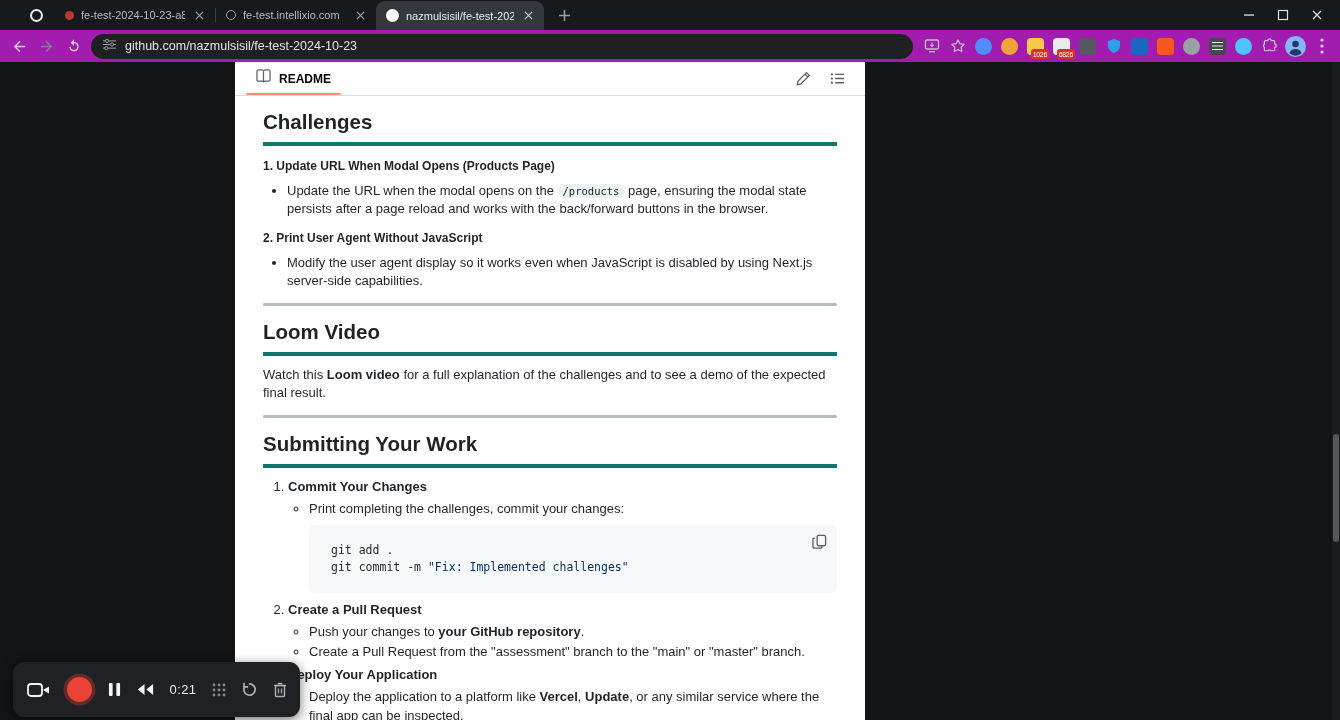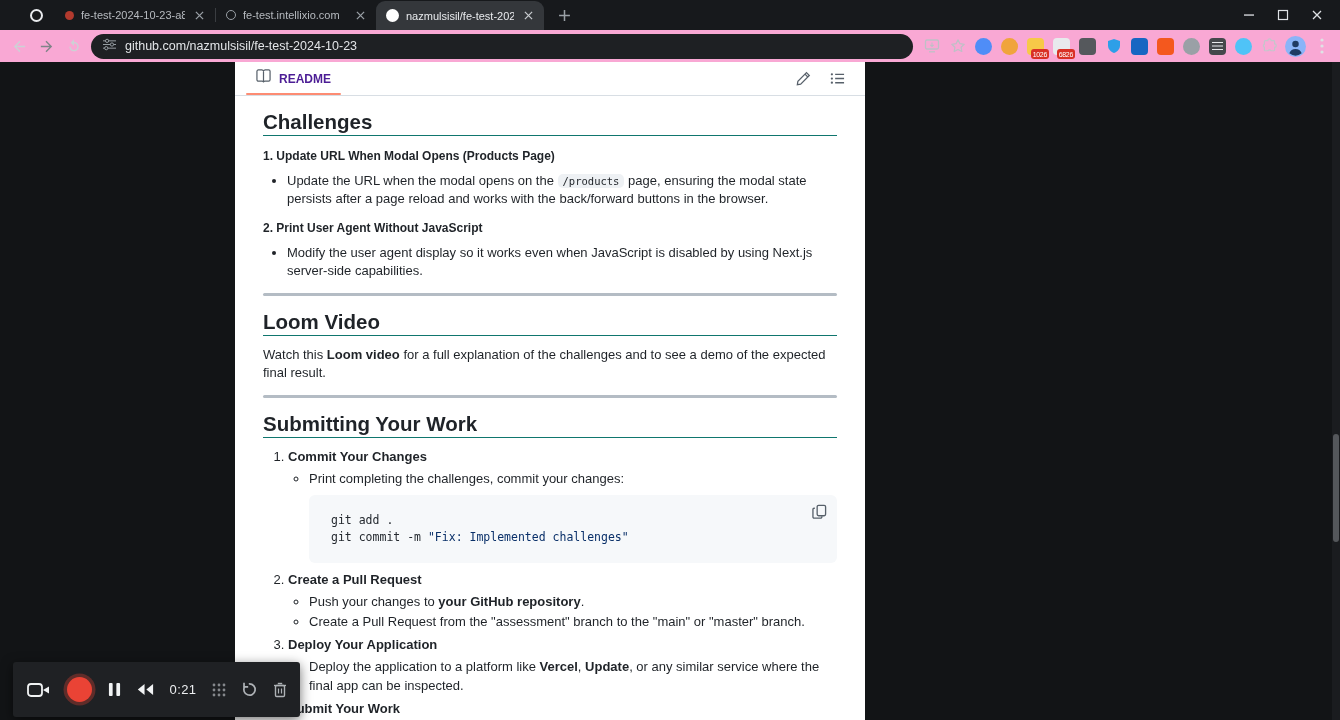--- a/index.html
+++ b/index.html
@@ -18,67 +18,67 @@
   .fav-gh { width:13px; height:13px; background:#fff; }
   .tab-title { flex:1; font-size:11px; color:#b6babf; white-space:nowrap; overflow:hidden; }
   .tab.active .tab-title { color:#e8eaed; }
   .tab-close { width:15px; height:15px; border-radius:50%; display:flex; align-items:center; justify-content:center; cursor:pointer; flex:0 0 auto; }
   .tab-sep { width:1px; height:14px; background:#3a3d41; flex:0 0 auto; }
   .newtab { width:24px; height:24px; margin-left:8px; display:flex; align-items:center; justify-content:center; cursor:pointer; border-radius:50%; }
   .win-controls { position:absolute; right:6px; top:0; height:30px; display:flex; align-items:center; }
   .win-btn { width:34px; height:30px; display:flex; align-items:center; justify-content:center; cursor:pointer; }
 
   
-  .toolbar { height:32px; background:#f9a8d4; display:flex; align-items:center; padding:0 6px; flex:0 0 auto; }
+  .toolbar { height:32px; background:#a21caf; display:flex; align-items:center; padding:0 6px; flex:0 0 auto; }
   .nav-btn { width:27px; height:27px; display:flex; align-items:center; justify-content:center; border-radius:50%; cursor:pointer; flex:0 0 auto; }
   .urlbar { width:822px; height:25px; background:#1e2023; border-radius:13px; display:flex; align-items:center; gap:9px; padding:0 12px; margin:0 4px 0 4px; cursor:text; flex:0 0 auto; }
   .url-text { font-size:12.5px; color:#e3e5e8; white-space:nowrap; }
   .tb-right { display:flex; align-items:center; margin-left:2px; gap:1px; }
   .tb-icon { width:25px; height:26px; display:flex; align-items:center; justify-content:center; position:relative; cursor:pointer; flex:0 0 auto; }
   .ext-shape { width:17px; height:17px; border-radius:4px; }
   .ext-round { border-radius:50%; }
   .badge { position:absolute; bottom:0; right:-1px; background:#d93025; color:#fff; font-size:7px; line-height:1; padding:1.5px 2px; border-radius:3px; letter-spacing:-0.3px; }
   .bookline { position:relative; }
   .bookline::after { content:""; position:absolute; left:3px; top:4px; width:11px; height:1.5px; background:#e8eaed; box-shadow:0 3.5px 0 #e8eaed, 0 7px 0 #e8eaed; }
 
   
   .page { position:relative; flex:1; background:#121416; overflow:hidden; }
   .card { position:absolute; left:235px; top:0; width:630px; height:100%; background:#ffffff; overflow:hidden; }
 
   .readme-header { height:34px; display:flex; align-items:center; padding:0 17px; border-bottom:1px solid #d8dee4; background:#fff; }
   .readme-tab { position:relative; height:100%; display:flex; align-items:center; gap:8px; padding:0 4px; cursor:pointer; }
   .readme-underline { position:absolute; left:-6px; right:-6px; bottom:0; height:2px; background:#fd8c73; border-radius:2px; }
-  .readme-label { font-size:12px; font-weight:700; color:#4c1d95; }
+  .readme-label { font-size:12px; font-weight:700; color:#000000; }
   .header-actions { margin-left:auto; display:flex; gap:12px; }
   .hdr-btn { width:22px; height:22px; display:flex; align-items:center; justify-content:center; cursor:pointer; border-radius:4px; }
 
   
   .markdown { padding:13px 28px 30px; font-size:13px; line-height:1.4; color:#1f2328; }
-  .markdown h2 { font-size:20.5px; font-weight:700; line-height:1.26; margin:0 0 10px; border-bottom:1px solid #0f766e; }
+  .markdown h2 { font-size:20.5px; font-weight:700; line-height:1.26; margin:0 0 10px; padding-bottom:7px; border-bottom:4px solid #0f766e; }
   .markdown h3 { font-size:12px; font-weight:700; margin:12px 0 7px; }
   .markdown p { margin:0 0 10px; }
   .markdown hr { border:0; height:3px; background:#b4bcc4; margin:13px 0; border-radius:2px; }
   ul.toplist { margin:0 0 8px; padding-left:24px; list-style:disc; }
   ol.steps { margin:0; padding-left:25px; }
   ol.steps > li { margin-top:5px; }
   ol.steps ul { list-style:circle; margin:4px 0 5px; padding-left:21px; }
   ol.steps ul li { margin-top:2px; }
   .markdown strong { font-weight:700; }
   code.inline { font-family:"DejaVu Sans Mono", monospace; font-size:10.5px; background:#eef1f4; padding:1px 5px; border-radius:5px; }
   .codeblock { position:relative; background:#f6f8fa; border-radius:6px; margin:6px 0 8px; padding:9px 14px; }
   .codeblock pre { margin:8px; font-family:"DejaVu Sans Mono", monospace; font-size:11.5px; line-height:1.48; color:#24292f; }
   .codeblock .str { color:#0a3069; }
   .copy-btn { position:absolute; top:5px; right:6px; background:none; border:0; padding:4px; cursor:pointer; }
 
   
   .scroll-track { position:absolute; right:0; top:0; width:8px; height:100%; background:#1a1c1f; }
   .scroll-thumb { position:absolute; right:1px; top:372px; width:6px; height:108px; background:#54575b; border-radius:3px; cursor:pointer; }
 
   
-  .recorder { position:fixed; left:13px; top:662px; height:55px; background:#1f2124; border-radius:3px; display:flex; align-items:center; padding:0 11px; gap:11px; box-shadow:0 3px 12px rgba(0,0,0,.55); z-index:50; }
+  .recorder { position:fixed; left:13px; top:662px; height:55px; background:#1f2124; border-radius:11px; display:flex; align-items:center; padding:0 11px; gap:11px; box-shadow:0 3px 12px rgba(0,0,0,.55); z-index:50; }
   .rec-btn { background:none; border:0; display:flex; align-items:center; justify-content:center; cursor:pointer; padding:2px; }
   .rec-stop { width:25px; height:25px; border-radius:50%; background:#ea4335; border:0; box-shadow:0 0 0 3.5px rgba(234,67,53,.32); cursor:pointer; margin:0 3px; }
   .rec-time { font-size:13px; color:#eceef0; letter-spacing:.4px; min-width:32px; text-align:center; }
 </style>
 </head>
 <body>
 
 <div class="window">
 
   <div class="tabstrip">

